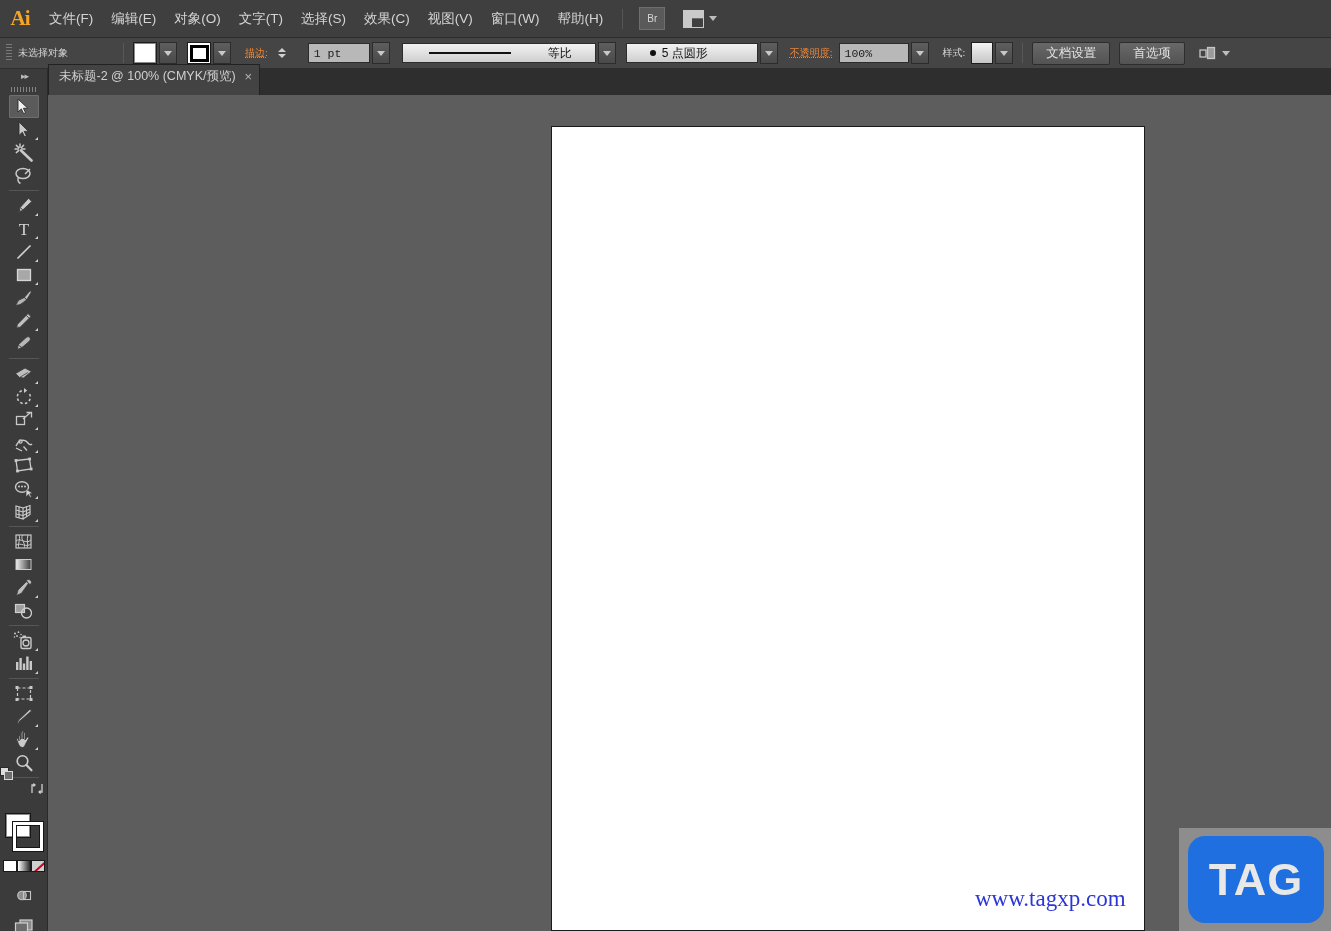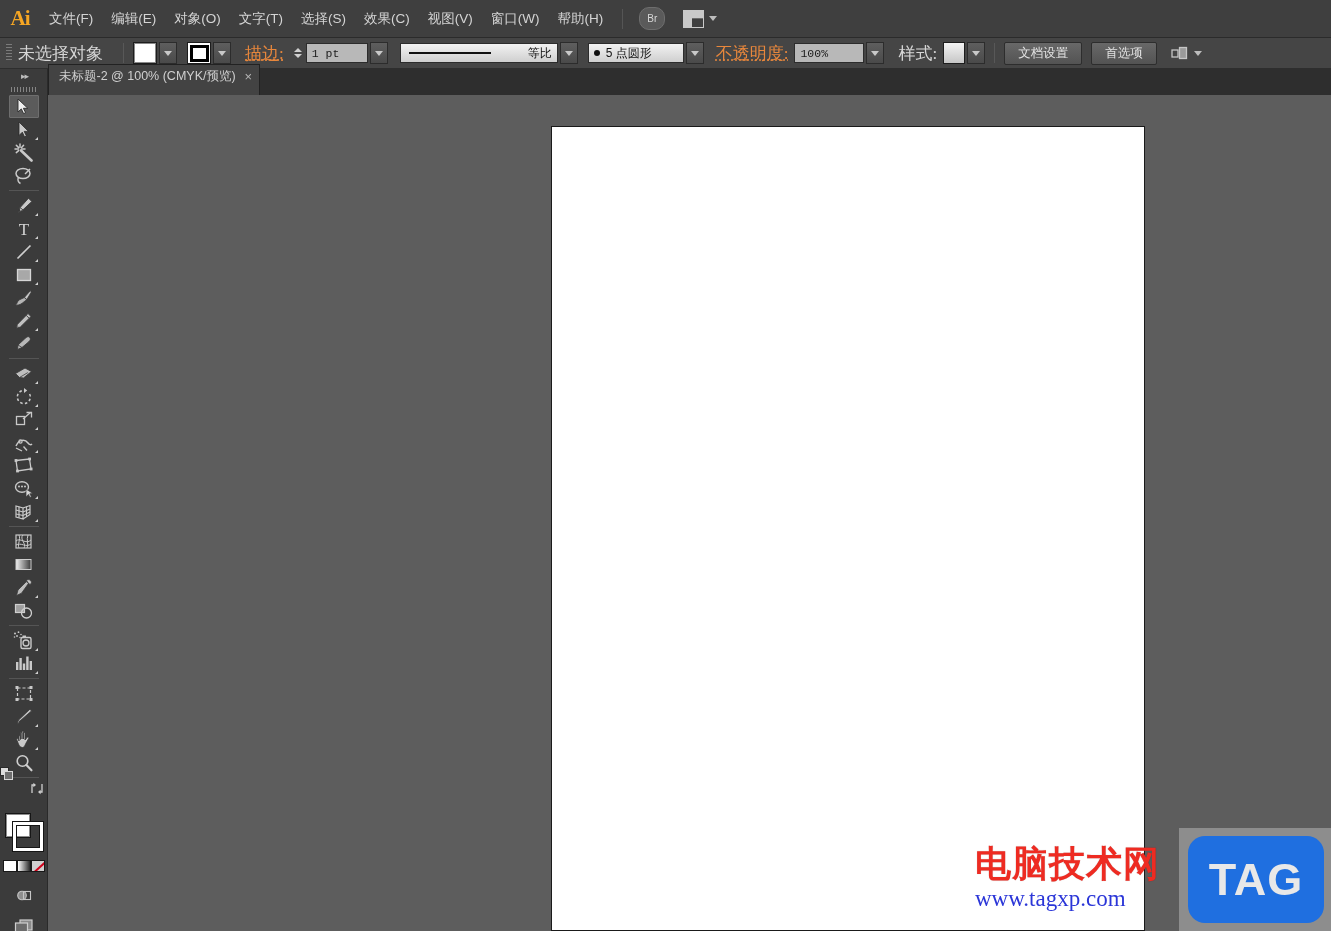--- a/index.html
+++ b/index.html
@@ -23,21 +23,21 @@
     color:#f6a623;font-weight:bold;font-size:21px;
     font-family:"Liberation Serif","DejaVu Serif",serif;
     letter-spacing:-1px;
   }
   .menu-item{
     padding:0 9px;height:37px;line-height:37px;
     color:#d4d4d4;font-size:13.5px;cursor:default;white-space:nowrap;
   }
   .menu-sep{width:1px;height:20px;background:#555;margin:0 10px;}
   .br-btn{
-    width:24px;height:21px;background:#5a5a5a;border:1px solid #6e6e6e;border-radius:10px;
+    width:24px;height:21px;background:#5a5a5a;border:1px solid #6e6e6e;border-radius:0;
     color:#d8d8d8;font-size:10px;display:flex;align-items:center;justify-content:center;
     margin-left:6px;cursor:default;
   }
   .arrange-btn{
     display:flex;align-items:center;margin-left:18px;cursor:default;
   }
   .arrange-ico{width:19px;height:16px;border:1px solid #c9c9c9;display:flex;}
   .arrange-ico .l{width:8px;background:#c9c9c9;}
   .arrange-ico .r{flex:1;display:flex;flex-direction:column;}
   .arrange-ico .r div{flex:1;}
@@ -50,21 +50,21 @@
   
   .controlbar{
     position:absolute;left:0;top:38px;width:1331px;height:30px;
     background:#454545;border-bottom:1px solid #2e2e2e;
     display:flex;align-items:center;
   }
   .cb-grip{
     width:6px;height:18px;margin:0 6px 0 6px;
     background:repeating-linear-gradient(to bottom,#7b7b7b 0 1px,transparent 1px 3px);
   }
-  .cb-label{color:#d6d6d6;font-size:17px;white-space:nowrap;font-family:Liberation Serif, serif;}
+  .cb-label{color:#d6d6d6;font-size:10px;white-space:nowrap;font-family:Liberation Serif, serif;}
   .cb-label.orange{color:#e8873c;text-decoration:underline;text-decoration-style:dotted;}
   .cb-sep{width:1px;height:20px;background:#585858;margin:0 9px;}
 
   .swatch-box{
     width:22px;height:20px;border:1px solid #1d1d1d;
     box-shadow:inset 0 0 0 1px #8a8a8a;
     background:#ffffff;
   }
   .swatch-stroke{
     width:22px;height:20px;border:1px solid #1d1d1d;background:#ffffff;
@@ -91,21 +91,21 @@
   .spin .up{border-bottom:4px solid #cfcfcf;}
   .spin .dn{border-top:4px solid #cfcfcf;}
 
   .field{
     height:18px;background:#b8b8b8;border:1px solid #2c2c2c;
     color:#1b1b1b;font-size:11.5px;display:flex;align-items:center;
     padding:0 5px;font-family:"Liberation Mono","DejaVu Sans Mono",monospace;
   }
   .field-light{
     height:18px;background:linear-gradient(#f2f2f2,#cfcfcf);border:1px solid #2c2c2c;
-    color:#111;font-size:12px;display:flex;align-items:center;padding:0 5px;
+    color:#111;font-size:12px;display:flex;align-items:center;padding:0 23px;
   }
   .stroke-preview{display:flex;align-items:center;width:146px;justify-content:space-between;}
   .stroke-line{height:2px;background:#111;width:82px;margin-left:3px;}
   .dot{width:6px;height:6px;border-radius:50%;background:#111;margin-right:6px;}
 
   .style-swatch{
     width:20px;height:20px;border:1px solid #1d1d1d;
     background:linear-gradient(#f4f4f4,#c6c6c6);
   }
   .btn{
@@ -289,21 +289,21 @@
 
     <div class="cb-label orange">描边:</div>
 
     <div style="width:8px;"></div>
 
     <div style="display:flex;align-items:center;">
       <div class="spin">
         <div class="up"></div>
           <div class="dn"></div>
       </div>
-      <div class="field" style="width:50px;">1 pt</div>
+      <div class="field" style="width:50px;margin-left:18px;">1 pt</div>
       <div class="mini-drop">
           <div class="caret"></div>
         </div>
     </div>
 
     <div style="width:12px;"></div>
 
     <div style="display:flex;align-items:center;">
       <div class="field-light stroke-preview">
         <div class="stroke-line"></div>
@@ -721,20 +721,19 @@
           <rect x="6" y="1" width="12" height="10" fill="#8b8b8b" stroke="#cfcfcf" stroke-width="1.2"></rect>
           <rect x="1.5" y="4" width="12" height="10" fill="#6c6c6c" stroke="#cfcfcf" stroke-width="1.2"></rect>
         </svg>
       </div>
 
     </div>
   </div>
 
   <div class="watermark">
     <div class="wm-badgebg"></div>
-    <div class="wm-text">电脑技术网</div>
     <div class="wm-url">www.tagxp.com</div>
     <div class="wm-badge">
       <span>TAG</span>
     </div>
   </div>
 
 </div>
 
 </body></html>

